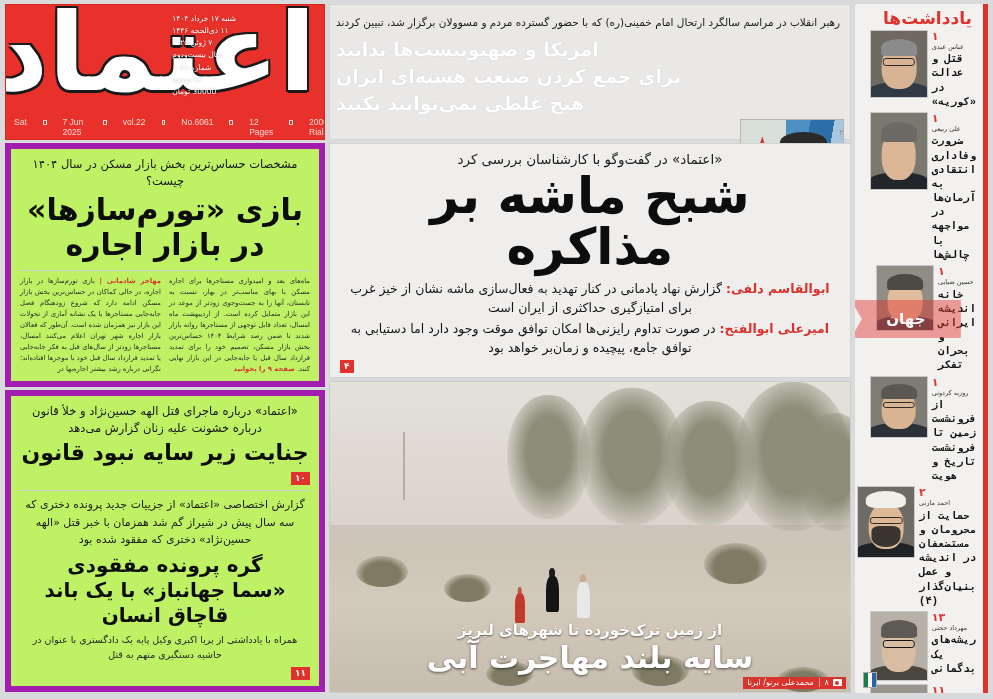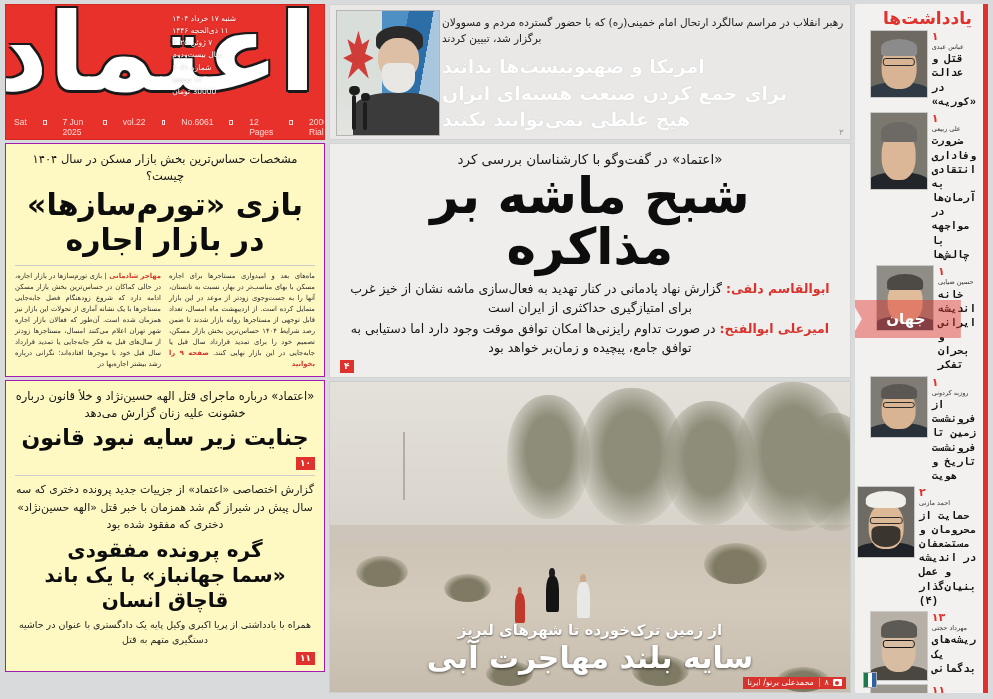--- a/index.html
+++ b/index.html
@@ -152,21 +152,21 @@
     flex: 1 1 auto;
     display: flex;
     flex-direction: column;
     gap: 3px;
     min-width: 0;
   }
   .lead-banner {
     background: #e9e8e6;
     border: 1px solid #d5d3d0;
     display: flex;
-    flex-direction: row;
+    flex-direction: column;
     padding: 5px 6px 4px 6px;
     gap: 2px;
     height: 136px;
     position: relative;
   }
   .lead-text {
     flex: 1 1 auto;
     text-align: left;
     direction: rtl;
     padding-top: 4px;
@@ -428,22 +428,22 @@
     color: #ffd9d5;
     font-size: 8.5px;
     font-family: "Liberation Sans", sans-serif;
   }
   .strip-items .sq {
     display: inline-block; width: 5px; height: 5px;
     border: 1px solid #ffd9d5;
   }
 
   .article {
-    background: #fef9c3;
-    border: 1px solid #a21caf;
+    background: #bef264;
+    border: 6px solid #a21caf;
     padding: 7px 9px 6px 9px;
     position: relative;
   }
   .art-kicker {
     font-size: 11.5px;
     color: #151515;
     text-align: center;
     line-height: 1.45;
     margin-bottom: 4px;
   }

